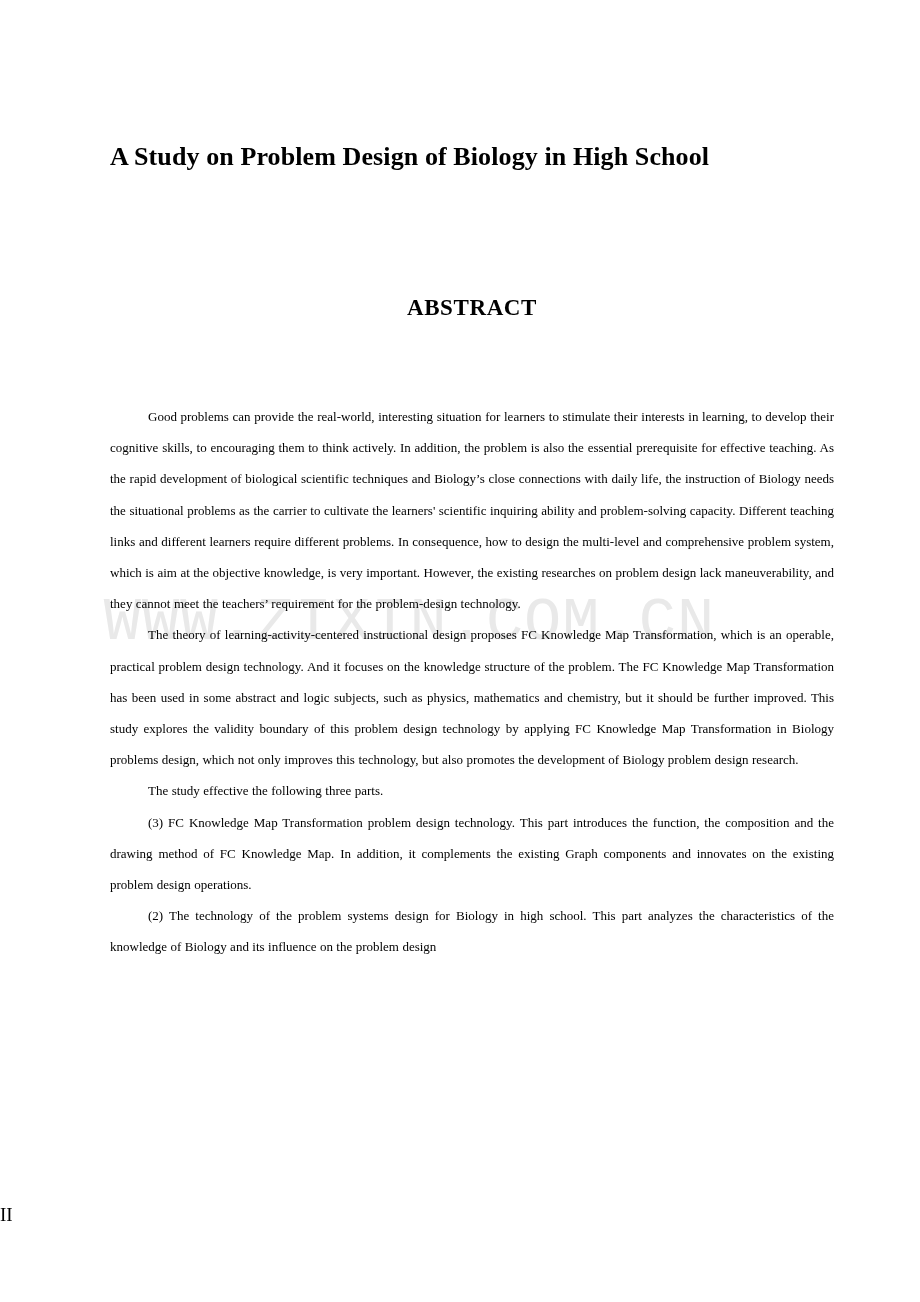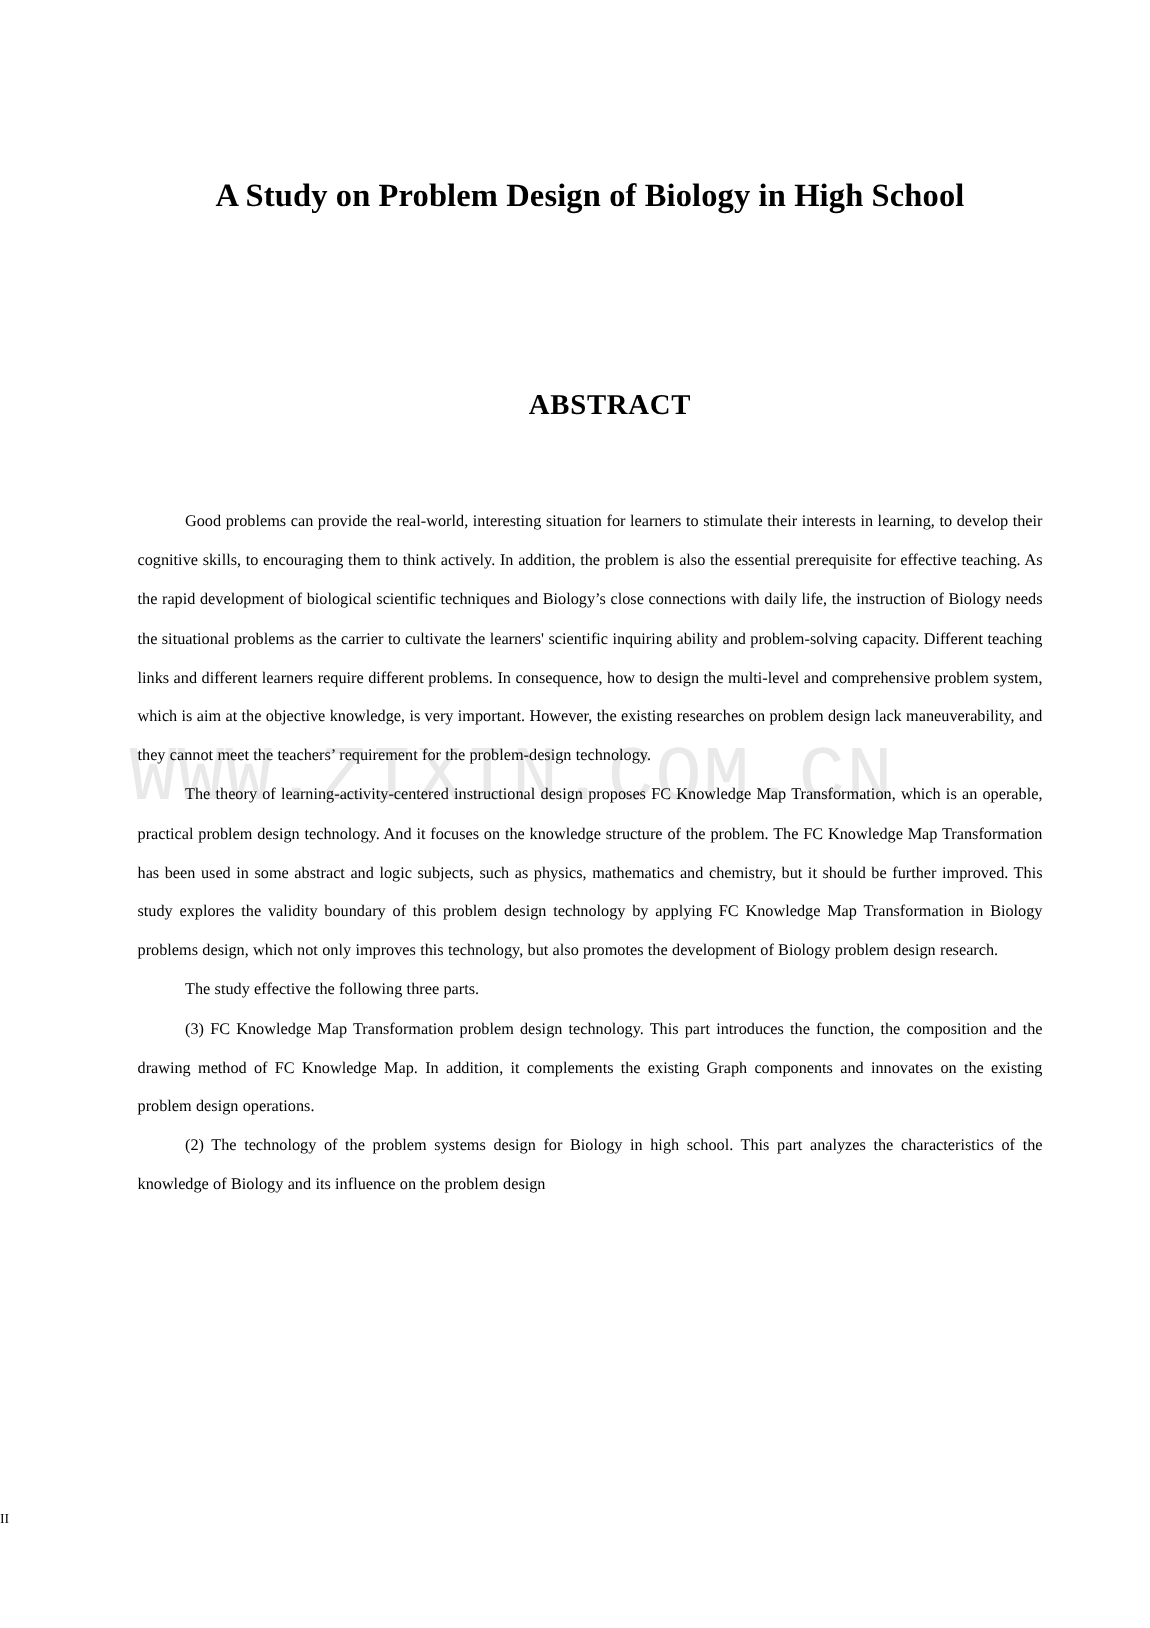--- a/index.html
+++ b/index.html
@@ -44,33 +44,32 @@
     position: absolute;
     left: 110px;
     top: 0;
     width: 724px;
     z-index: 2;
   }
 
   .doc-title {
     margin: 0;
     padding: 0;
-    text-align: center;
     font-weight: bold;
     font-size: 26px;
     line-height: 32px;
     letter-spacing: 0.1px;
     position: absolute;
     top: 141px;
     left: 0;
     width: 724px;
   }
 
   .section-heading {
-    margin: 16px;
+    margin: 0;
     padding: 0;
     text-align: center;
     font-weight: bold;
     font-size: 23px;
     line-height: 30px;
     letter-spacing: 0.6px;
     position: absolute;
     top: 293px;
     left: 0;
     width: 724px;
@@ -95,21 +94,21 @@
     hyphens: none;
     word-spacing: 0.2px;
   }
 
   .page-number {
     position: absolute;
     left: 0;
     top: 1205px;
     width: 920px;
     text-align: left;
-    font-size: 11px;
+    font-size: 19px;
     line-height: 20px;
   }
 </style>
 </head>
 <body>
 
 <div id="page">
 
   <div id="watermark">WWW.ZIXIN.COM.CN</div>
 

